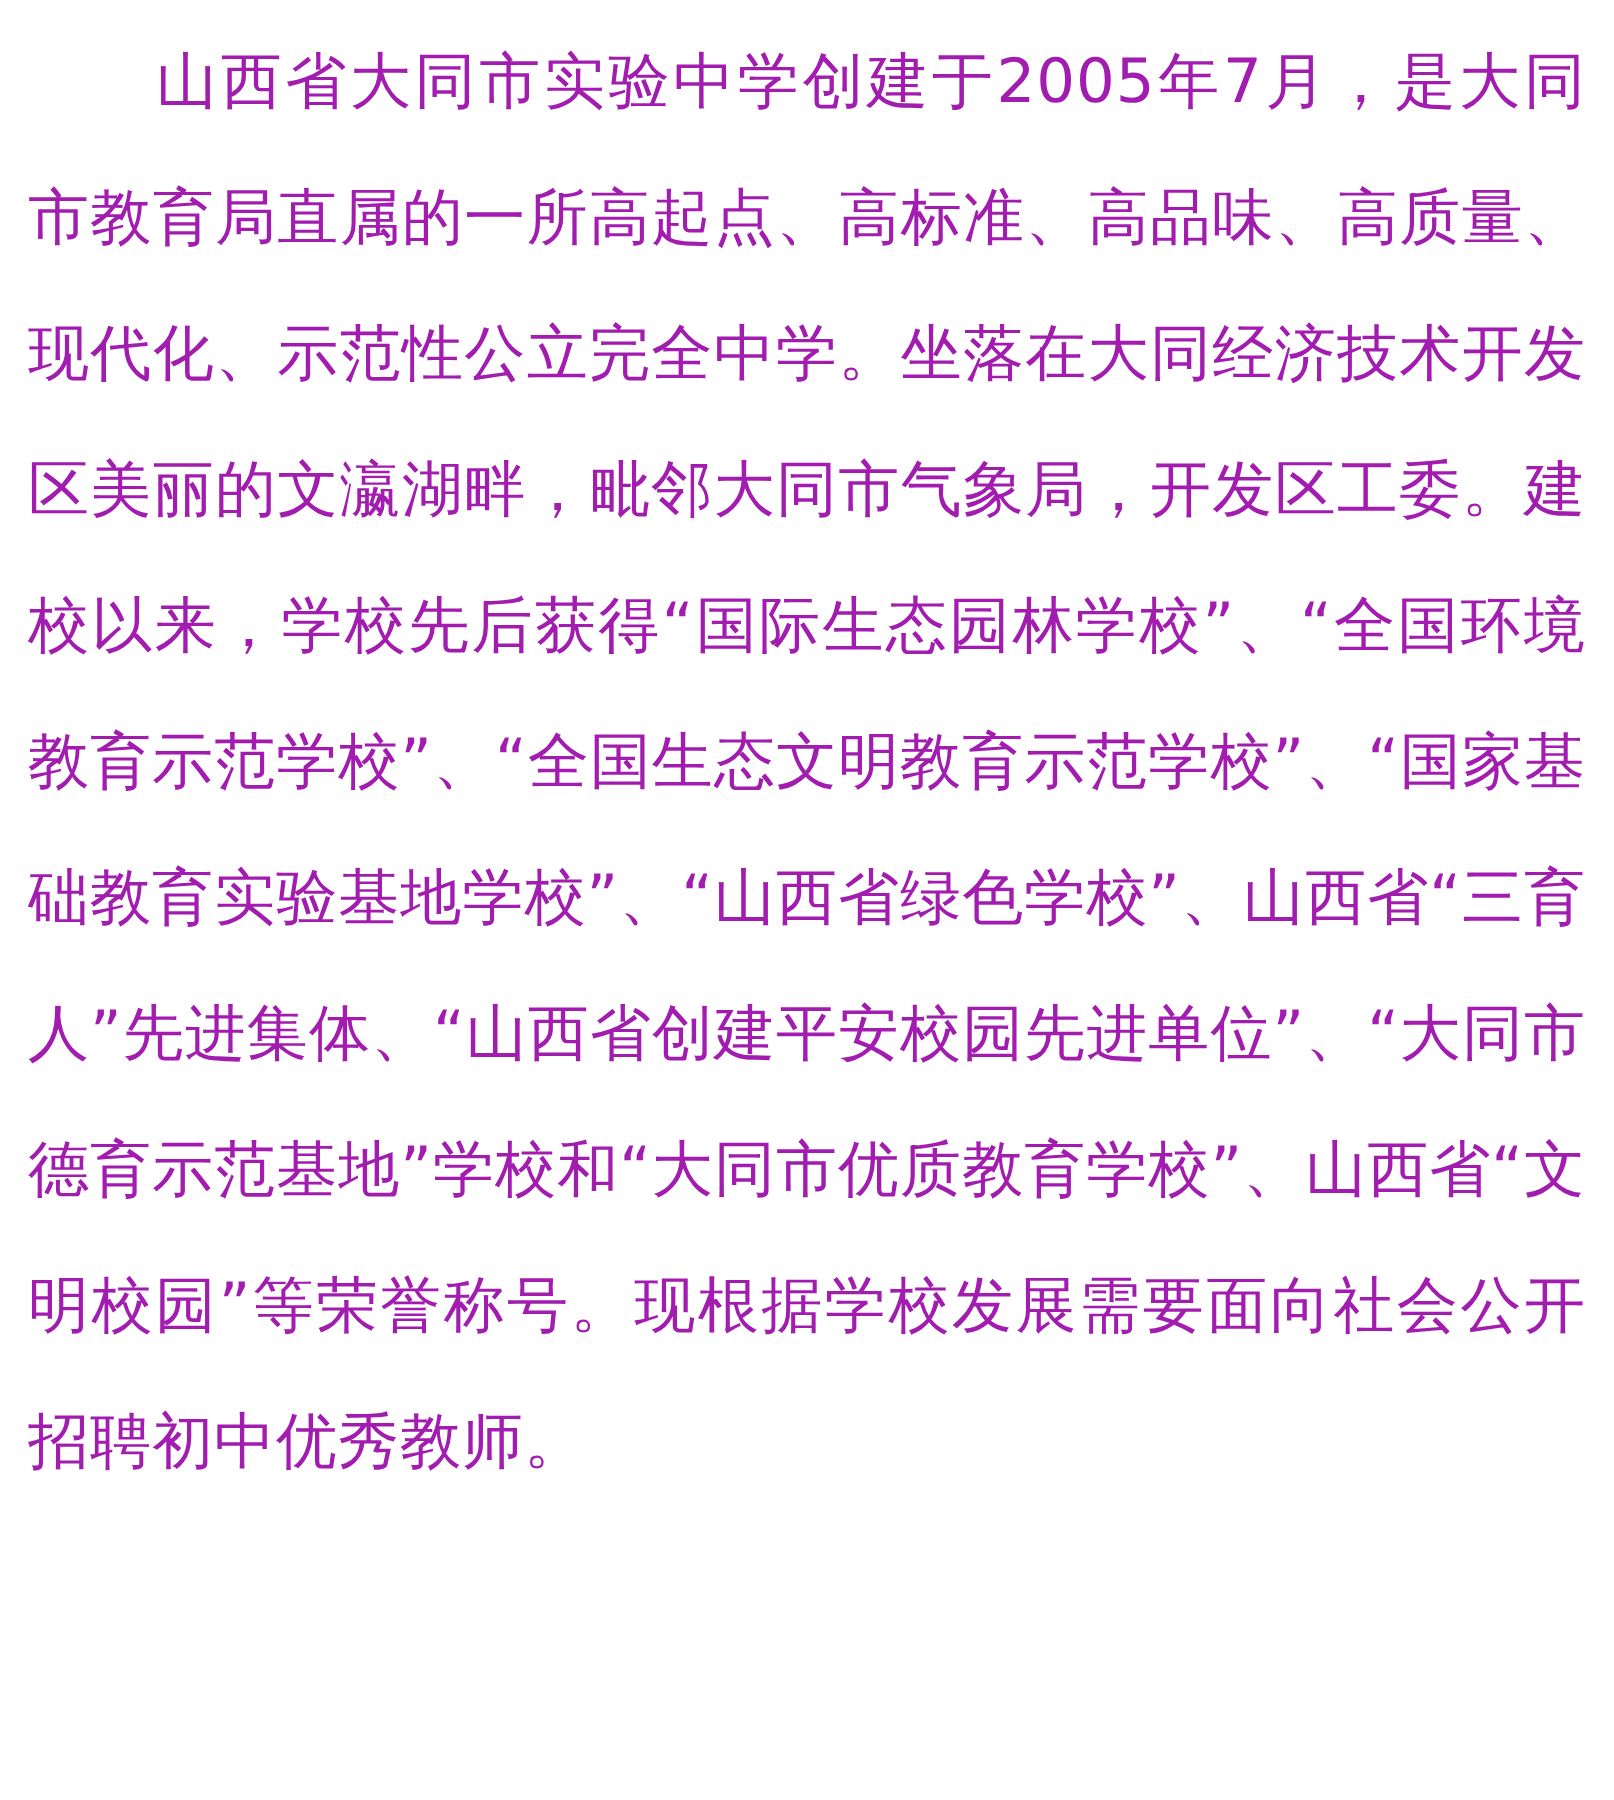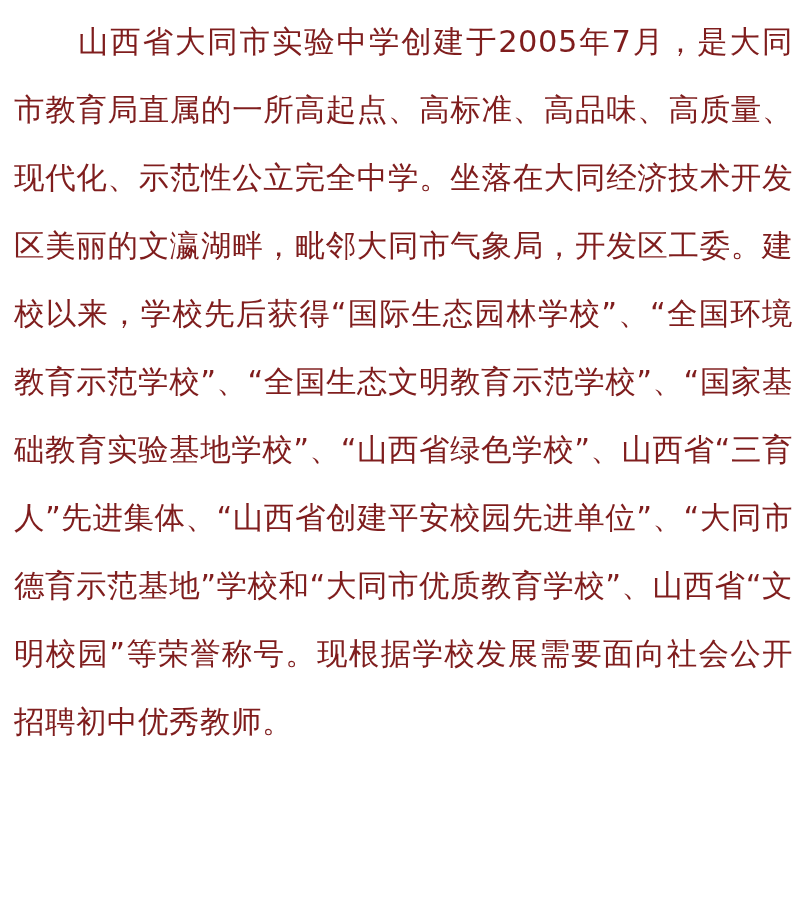--- a/index.html
+++ b/index.html
@@ -17,21 +17,21 @@
     width: 807px;
     height: 900px;
     box-sizing: border-box;
     padding: 8px 14px 0 14px;
     background: #ffffff;
   }
   .body-text {
     font-family: "DejaVu Sans", "Liberation Sans", sans-serif;
     font-size: 30.5px;
     line-height: 68px;
-    color: #7f1d1d;
+    color: #a21caf;
     text-align: justify;
     text-justify: inter-character;
     text-indent: 64px;
     letter-spacing: 0.5px;
     word-break: break-all;
     margin: 0;
   }
 </style>
 </head>
 <body>

